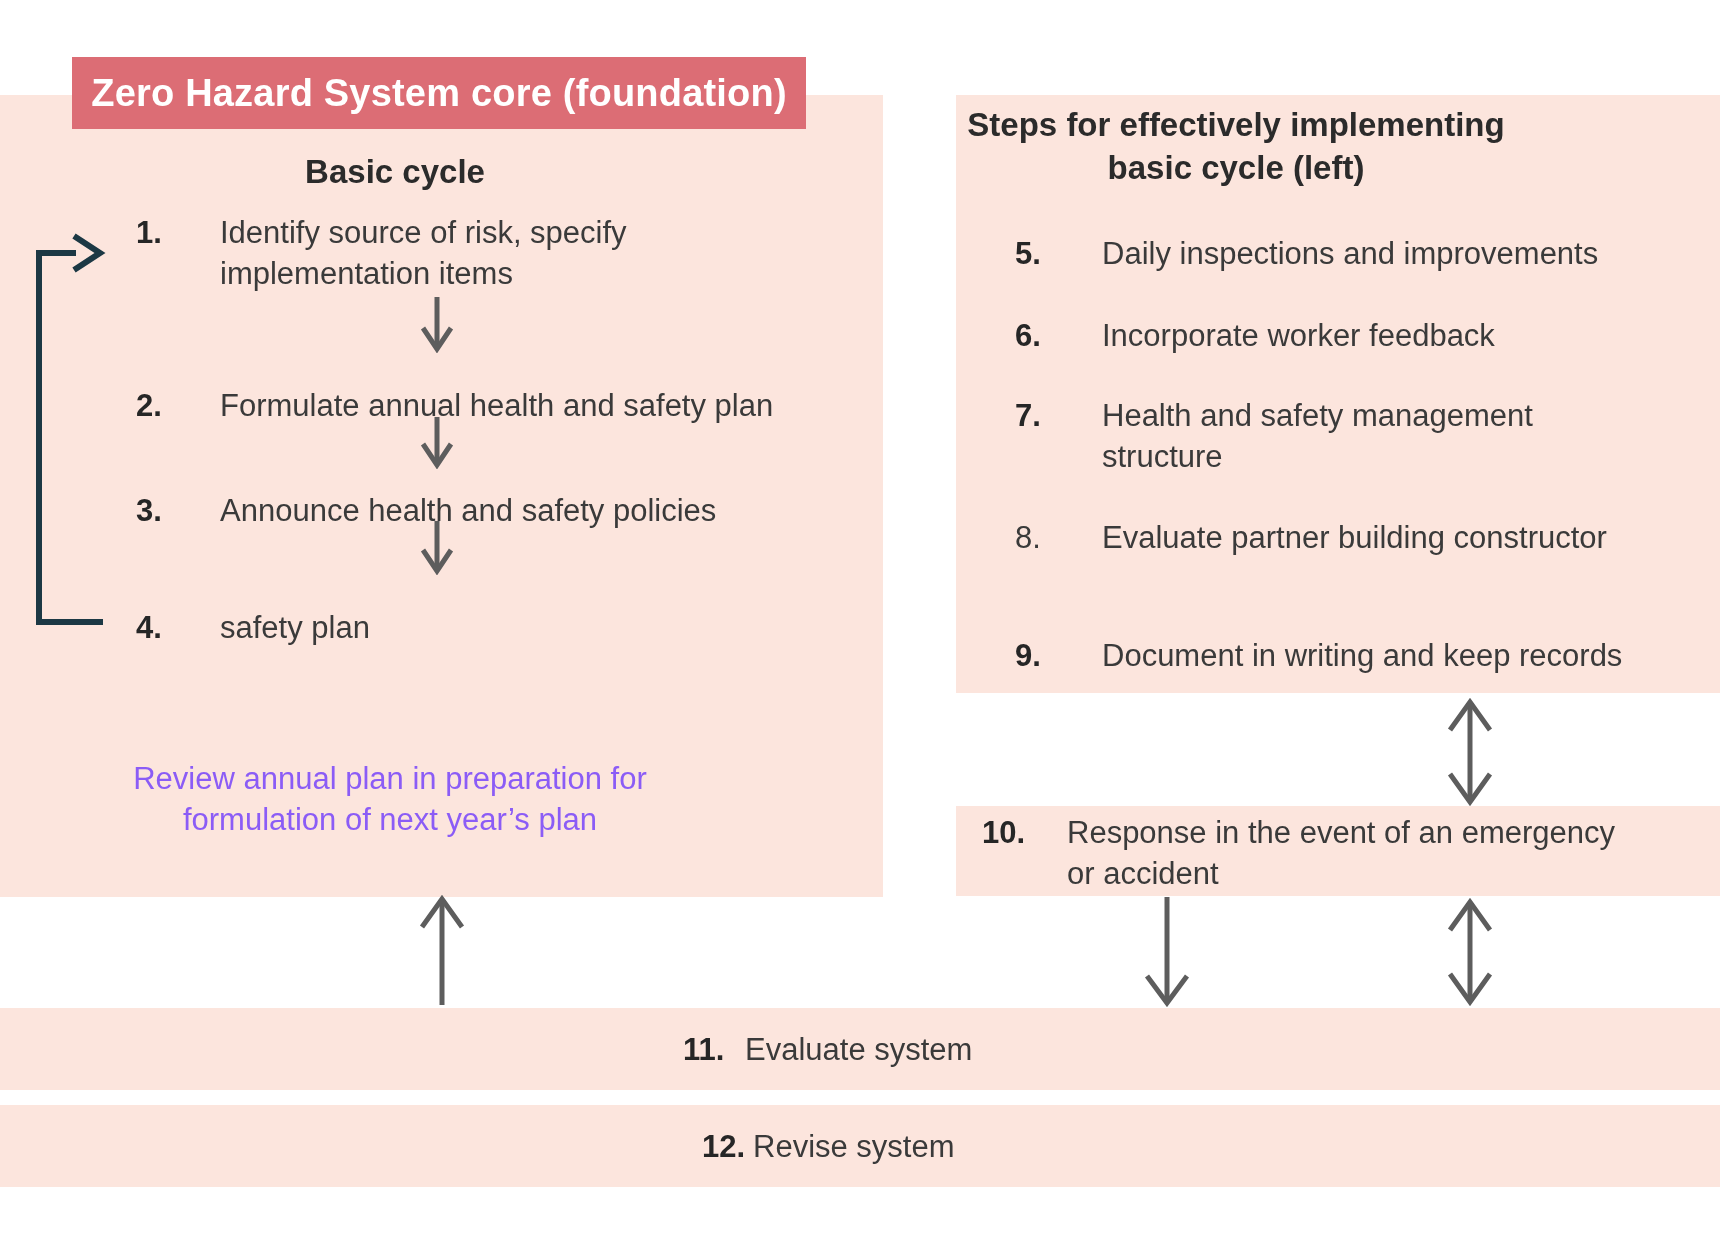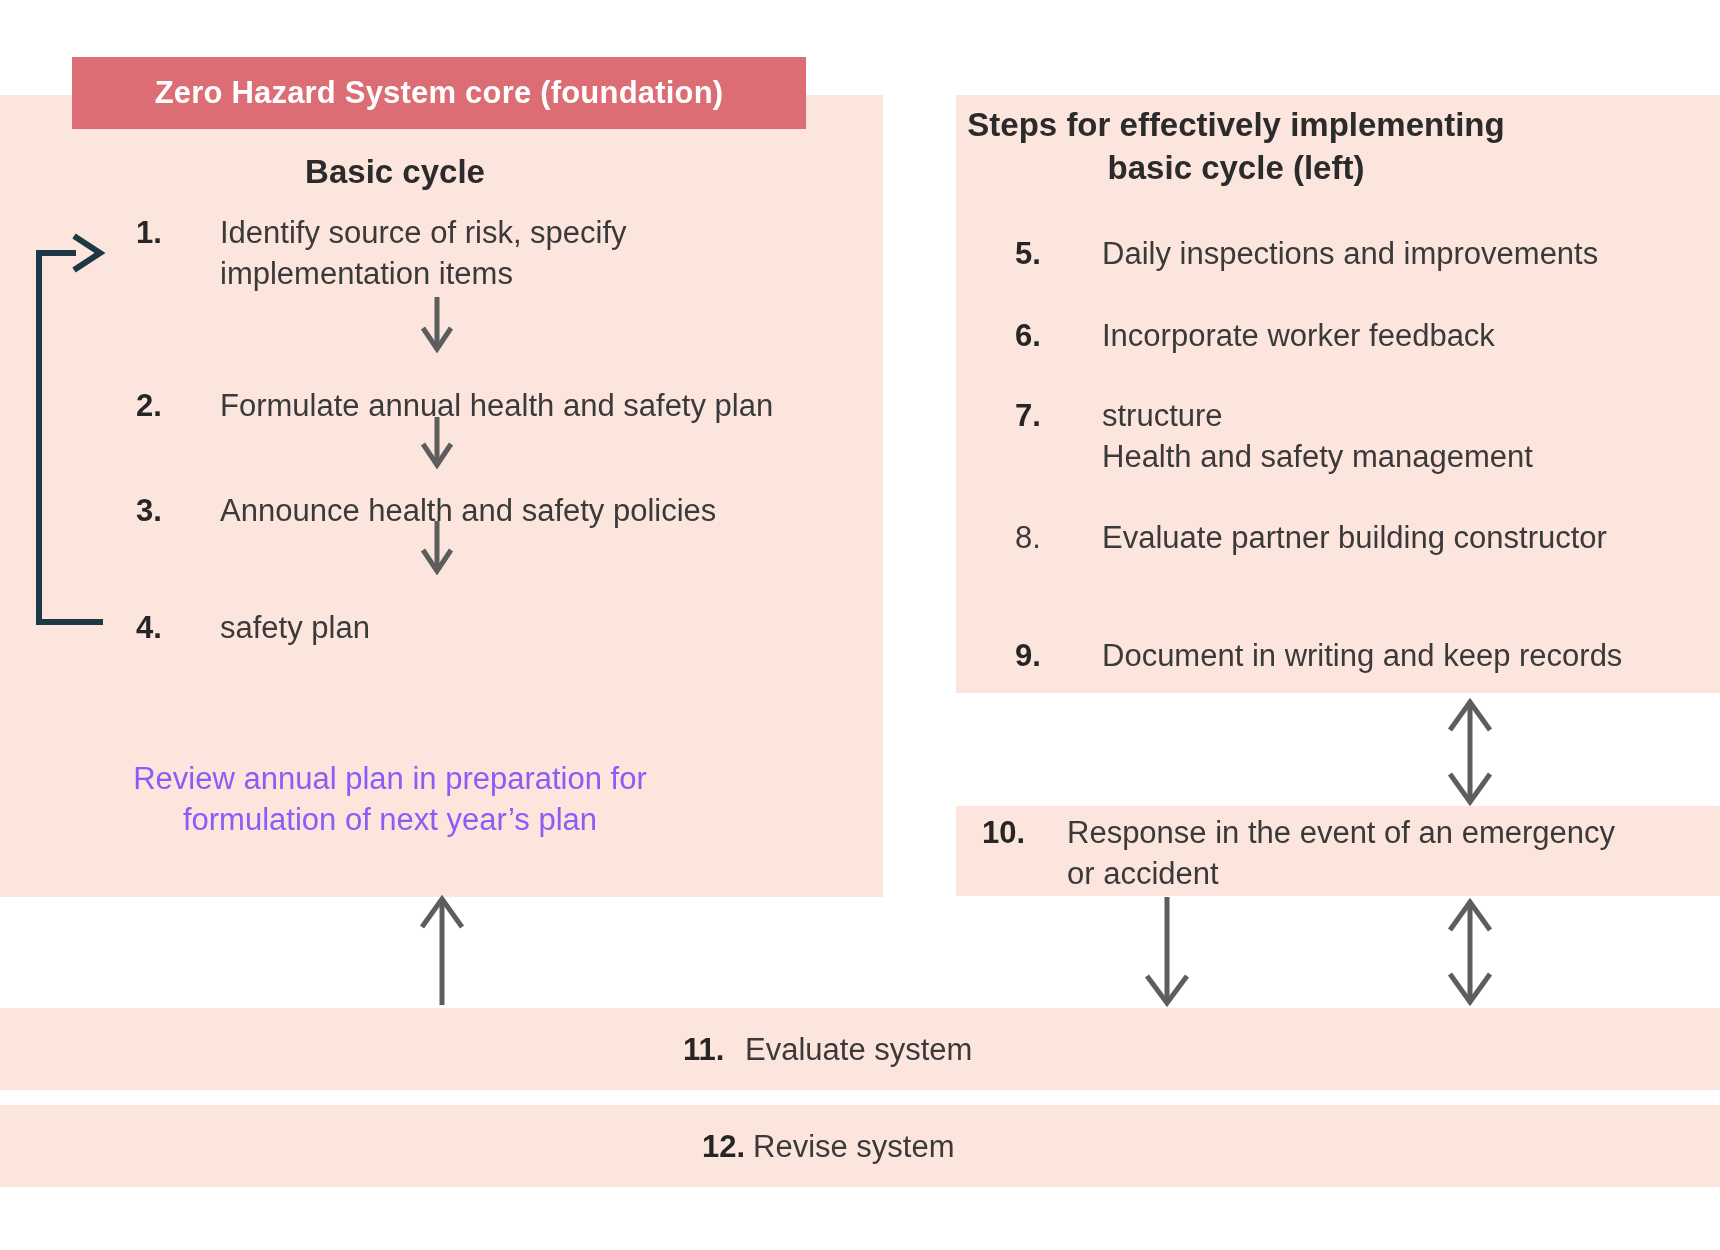--- a/index.html
+++ b/index.html
@@ -9,21 +9,21 @@
   }
   .panel{position:absolute;background:#fce5dd;}
   #left-panel{left:0;top:95px;width:883px;height:802px;}
   #right-panel{left:956px;top:95px;width:764px;height:598px;}
   #box10{left:956px;top:806px;width:764px;height:90px;}
   #band11{left:0;top:1008px;width:1720px;height:82px;}
   #band12{left:0;top:1105px;width:1720px;height:82px;}
 
   #red-header{
     position:absolute;left:72px;top:57px;width:734px;height:72px;
-    background:#dc6d75;color:#ffffff;font-size:31px;font-weight:bold;
+    background:#dc6d75;color:#ffffff;font-size:38px;font-weight:bold;
     text-align:center;line-height:72px;letter-spacing:.2px;
   }
   .panel-title{
     position:absolute;font-size:33px;font-weight:bold;color:#2b2b2b;
     text-align:center;line-height:43px;
   }
   #basic-title{left:95px;top:150px;width:600px;text-align:center;}
   #right-title{left:956px;top:103px;width:560px;}
 
   .num{
@@ -88,22 +88,22 @@
   <div>Daily inspections and improvements</div>
 </div>
 
 <div class="num" style="left:1015px;top:315px">6.</div>
 <div class="itext" style="left:1102px;top:315px">
   <div>Incorporate worker feedback</div>
 </div>
 
 <div class="num" style="left:1015px;top:395px">7.</div>
 <div class="itext" style="left:1102px;top:395px">
+  <div>Health and safety management</div>
   <div>structure</div>
-  <div>Health and safety management</div>
 </div>
 
 <div class="num regular" style="left:1015px;top:517px">8.</div>
 <div class="itext" style="left:1102px;top:517px">
   <div>Evaluate partner building constructor</div>
 </div>
 
 <div class="num" style="left:1015px;top:635px">9.</div>
 <div class="itext" style="left:1102px;top:635px">
   <div>Document in writing and keep records</div>

